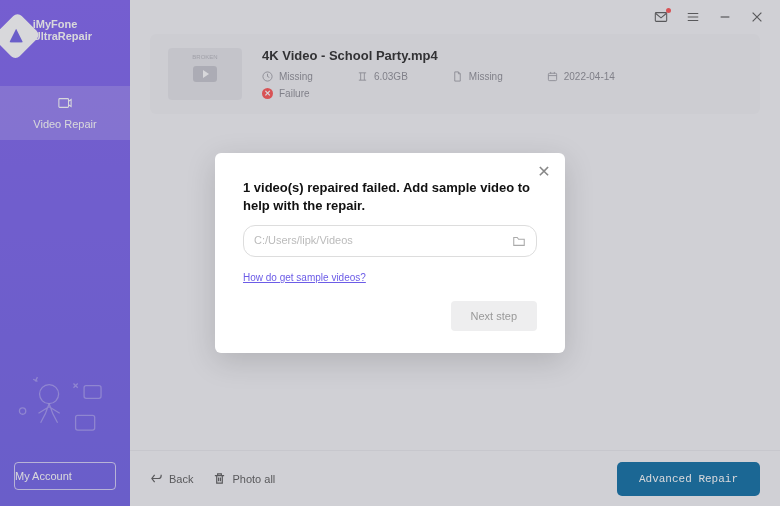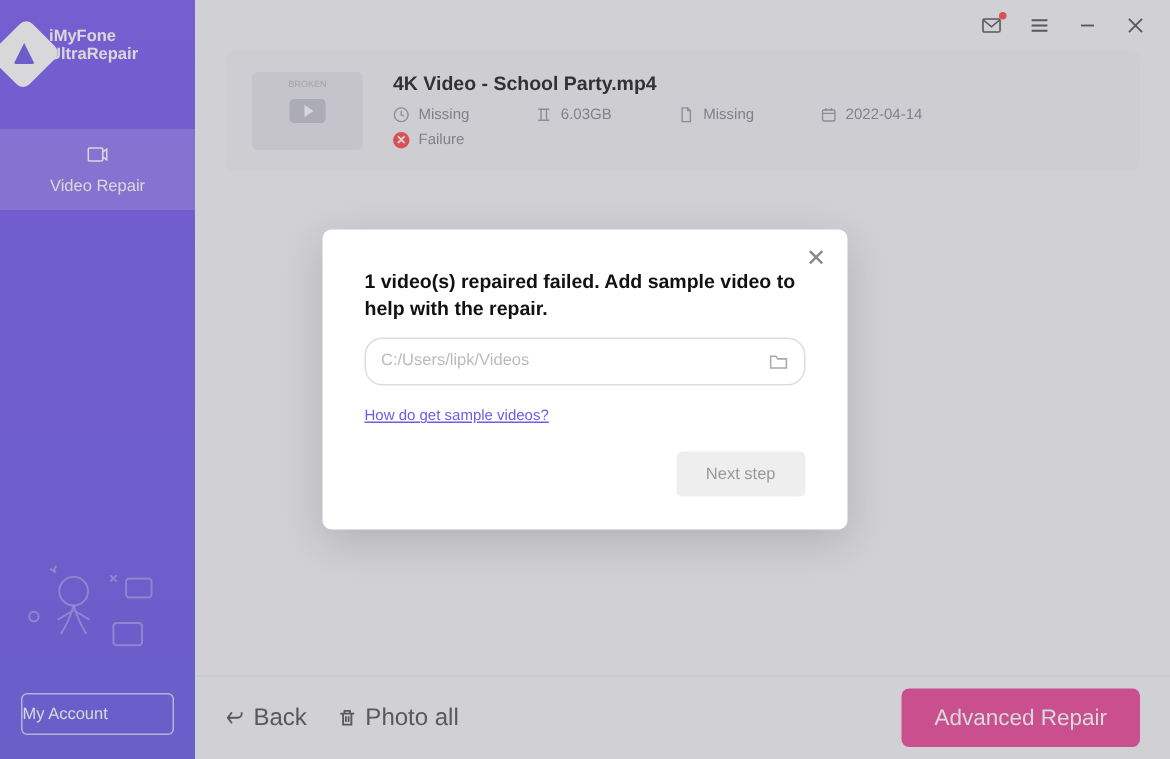--- a/index.html
+++ b/index.html
@@ -28,23 +28,23 @@
 .thumb-play::after { content: ""; border-left: 6px solid #fff; border-top: 4px solid transparent; border-bottom: 4px solid transparent; margin-left: 1px; }
 .thumb-label { position: absolute; top: 6px; font-size: 6px; color: #b5b5bb; }
 .file-info { flex: 1; }
 .file-name { font-size: 13px; font-weight: 700; color: #222; margin-bottom: 8px; }
 .meta-row { display: flex; gap: 44px; align-items: center; margin-bottom: 6px; }
 .meta { display: flex; align-items: center; gap: 6px; font-size: 10px; color: #8a8a92; }
 .meta-icon { width: 11px; height: 11px; display: inline-flex; }
 .failure-badge { display: flex; align-items: center; gap: 6px; font-size: 10px; color: #8a8a92; }
 .failure-dot { width: 11px; height: 11px; background: #ff4d4d; border-radius: 50%; display: flex; align-items: center; justify-content: center; color: #fff; font-size: 8px; font-weight: 700; }
 .footer { height: 56px; border-top: 1px solid #e8e8ec; display: flex; align-items: center; padding: 0 20px; gap: 20px; }
-.footer-btn { display: flex; align-items: center; gap: 6px; font-size: 16px; color: #555; cursor: pointer; background: none; border: none; }
+.footer-btn { display: flex; align-items: center; gap: 6px; font-size: 11px; color: #555; cursor: pointer; background: none; border: none; }
 .footer-spacer { flex: 1; }
-.advanced-btn { background: #ec4899; color: #fff; border: none; border-radius: 5px; padding: 11px 22px; font-size: 15px; cursor: pointer; }
+.advanced-btn { background: #0369a1; color: #fff; border: none; border-radius: 5px; padding: 11px 22px; font-size: 11px; cursor: pointer; font-family: Liberation Mono, monospace; }
 .overlay { position: absolute; inset: 0; background: rgba(100,100,110,0.25); display: flex; align-items: center; justify-content: center; }
 .modal { width: 350px; background: #fff; border-radius: 6px; padding: 26px 28px 22px; box-shadow: 0 8px 30px rgba(0,0,0,0.15); position: relative; }
 .modal-close { position: absolute; top: 12px; right: 14px; width: 14px; height: 14px; cursor: pointer; color: #888; display:flex; align-items:center; justify-content:center; font-size: 16px; }
 .modal-title { font-size: 13px; font-weight: 700; color: #111; line-height: 1.4; margin-bottom: 10px; }
 .modal-desc { font-size: 10px; color: #888; line-height: 1.5; margin-bottom: 16px; }
 .path-input { display: flex; align-items: flex-start; border: 1px solid #ddd; border-radius: 12px; padding: 8px 10px; margin-bottom: 10px; }
 .path-input input { flex: 1; border: none; outline: none; font-size: 11px; color: #555; background: transparent; }
 .path-input input::placeholder { color: #bbb; }
 .folder-icon { width: 14px; height: 14px; color: #aaa; cursor: pointer; }
 .help-link { font-size: 10px; color: #6c5ce7; text-decoration: underline; cursor: pointer; display: inline-block; margin-bottom: 18px; }

